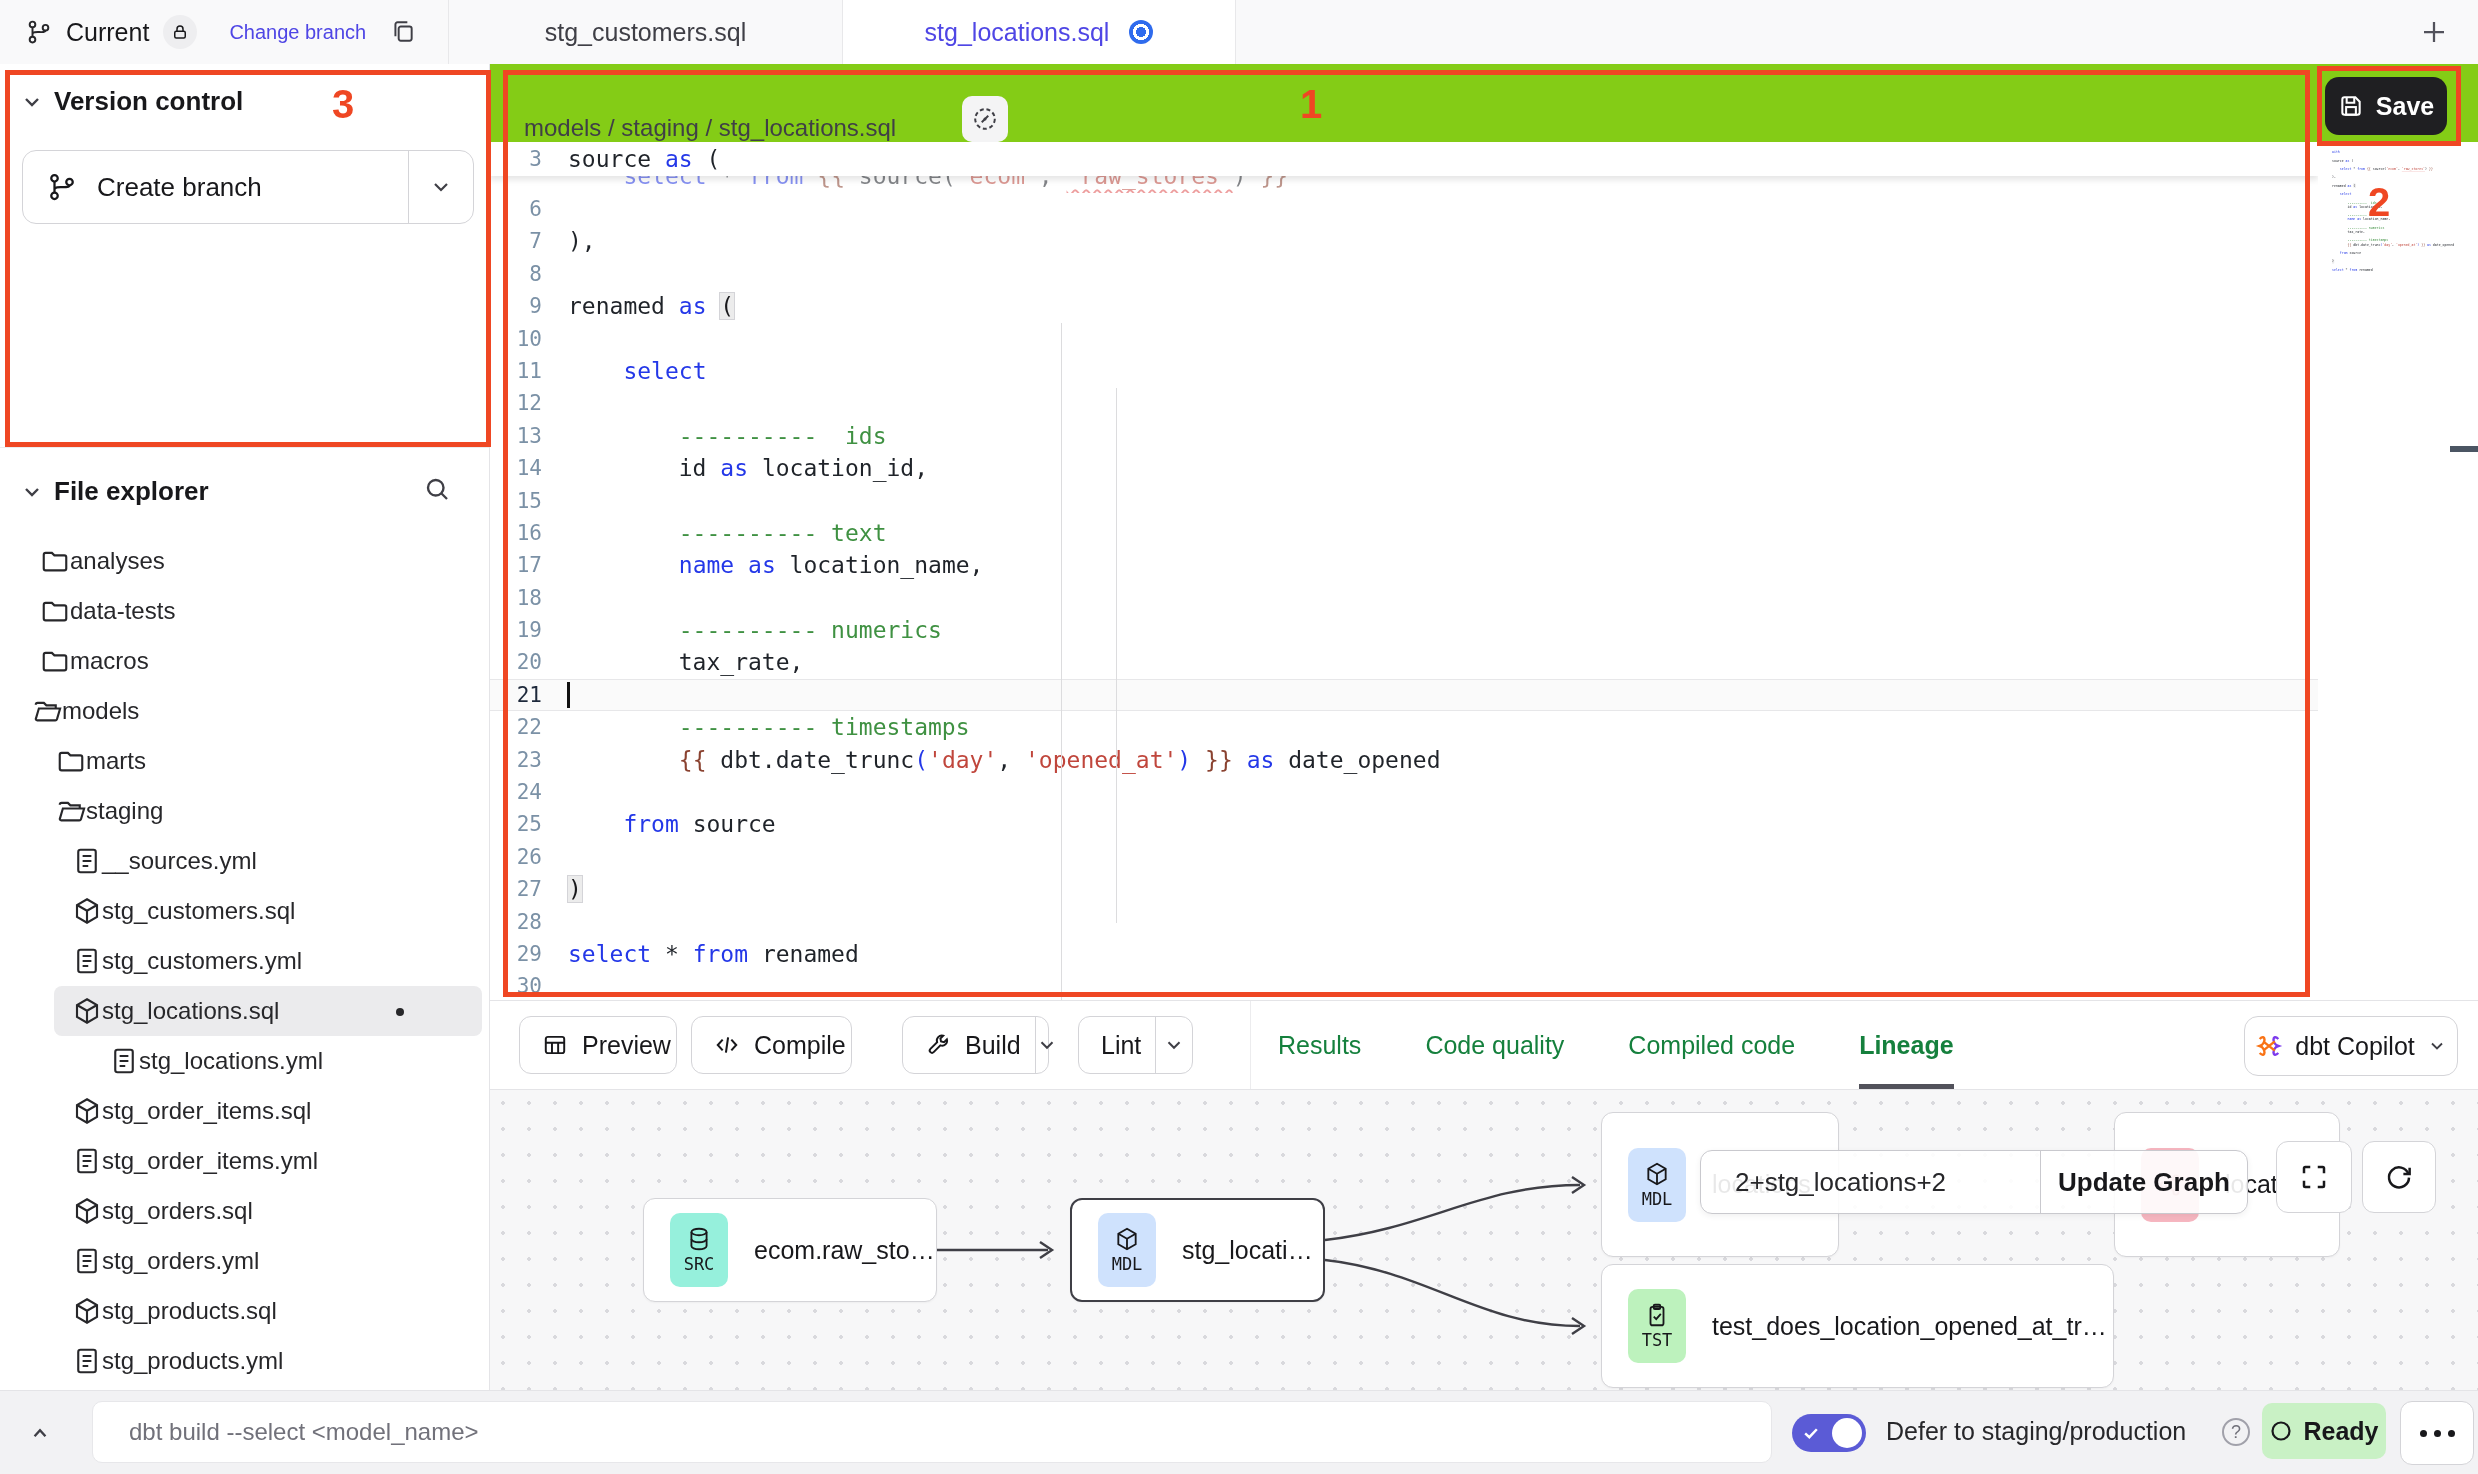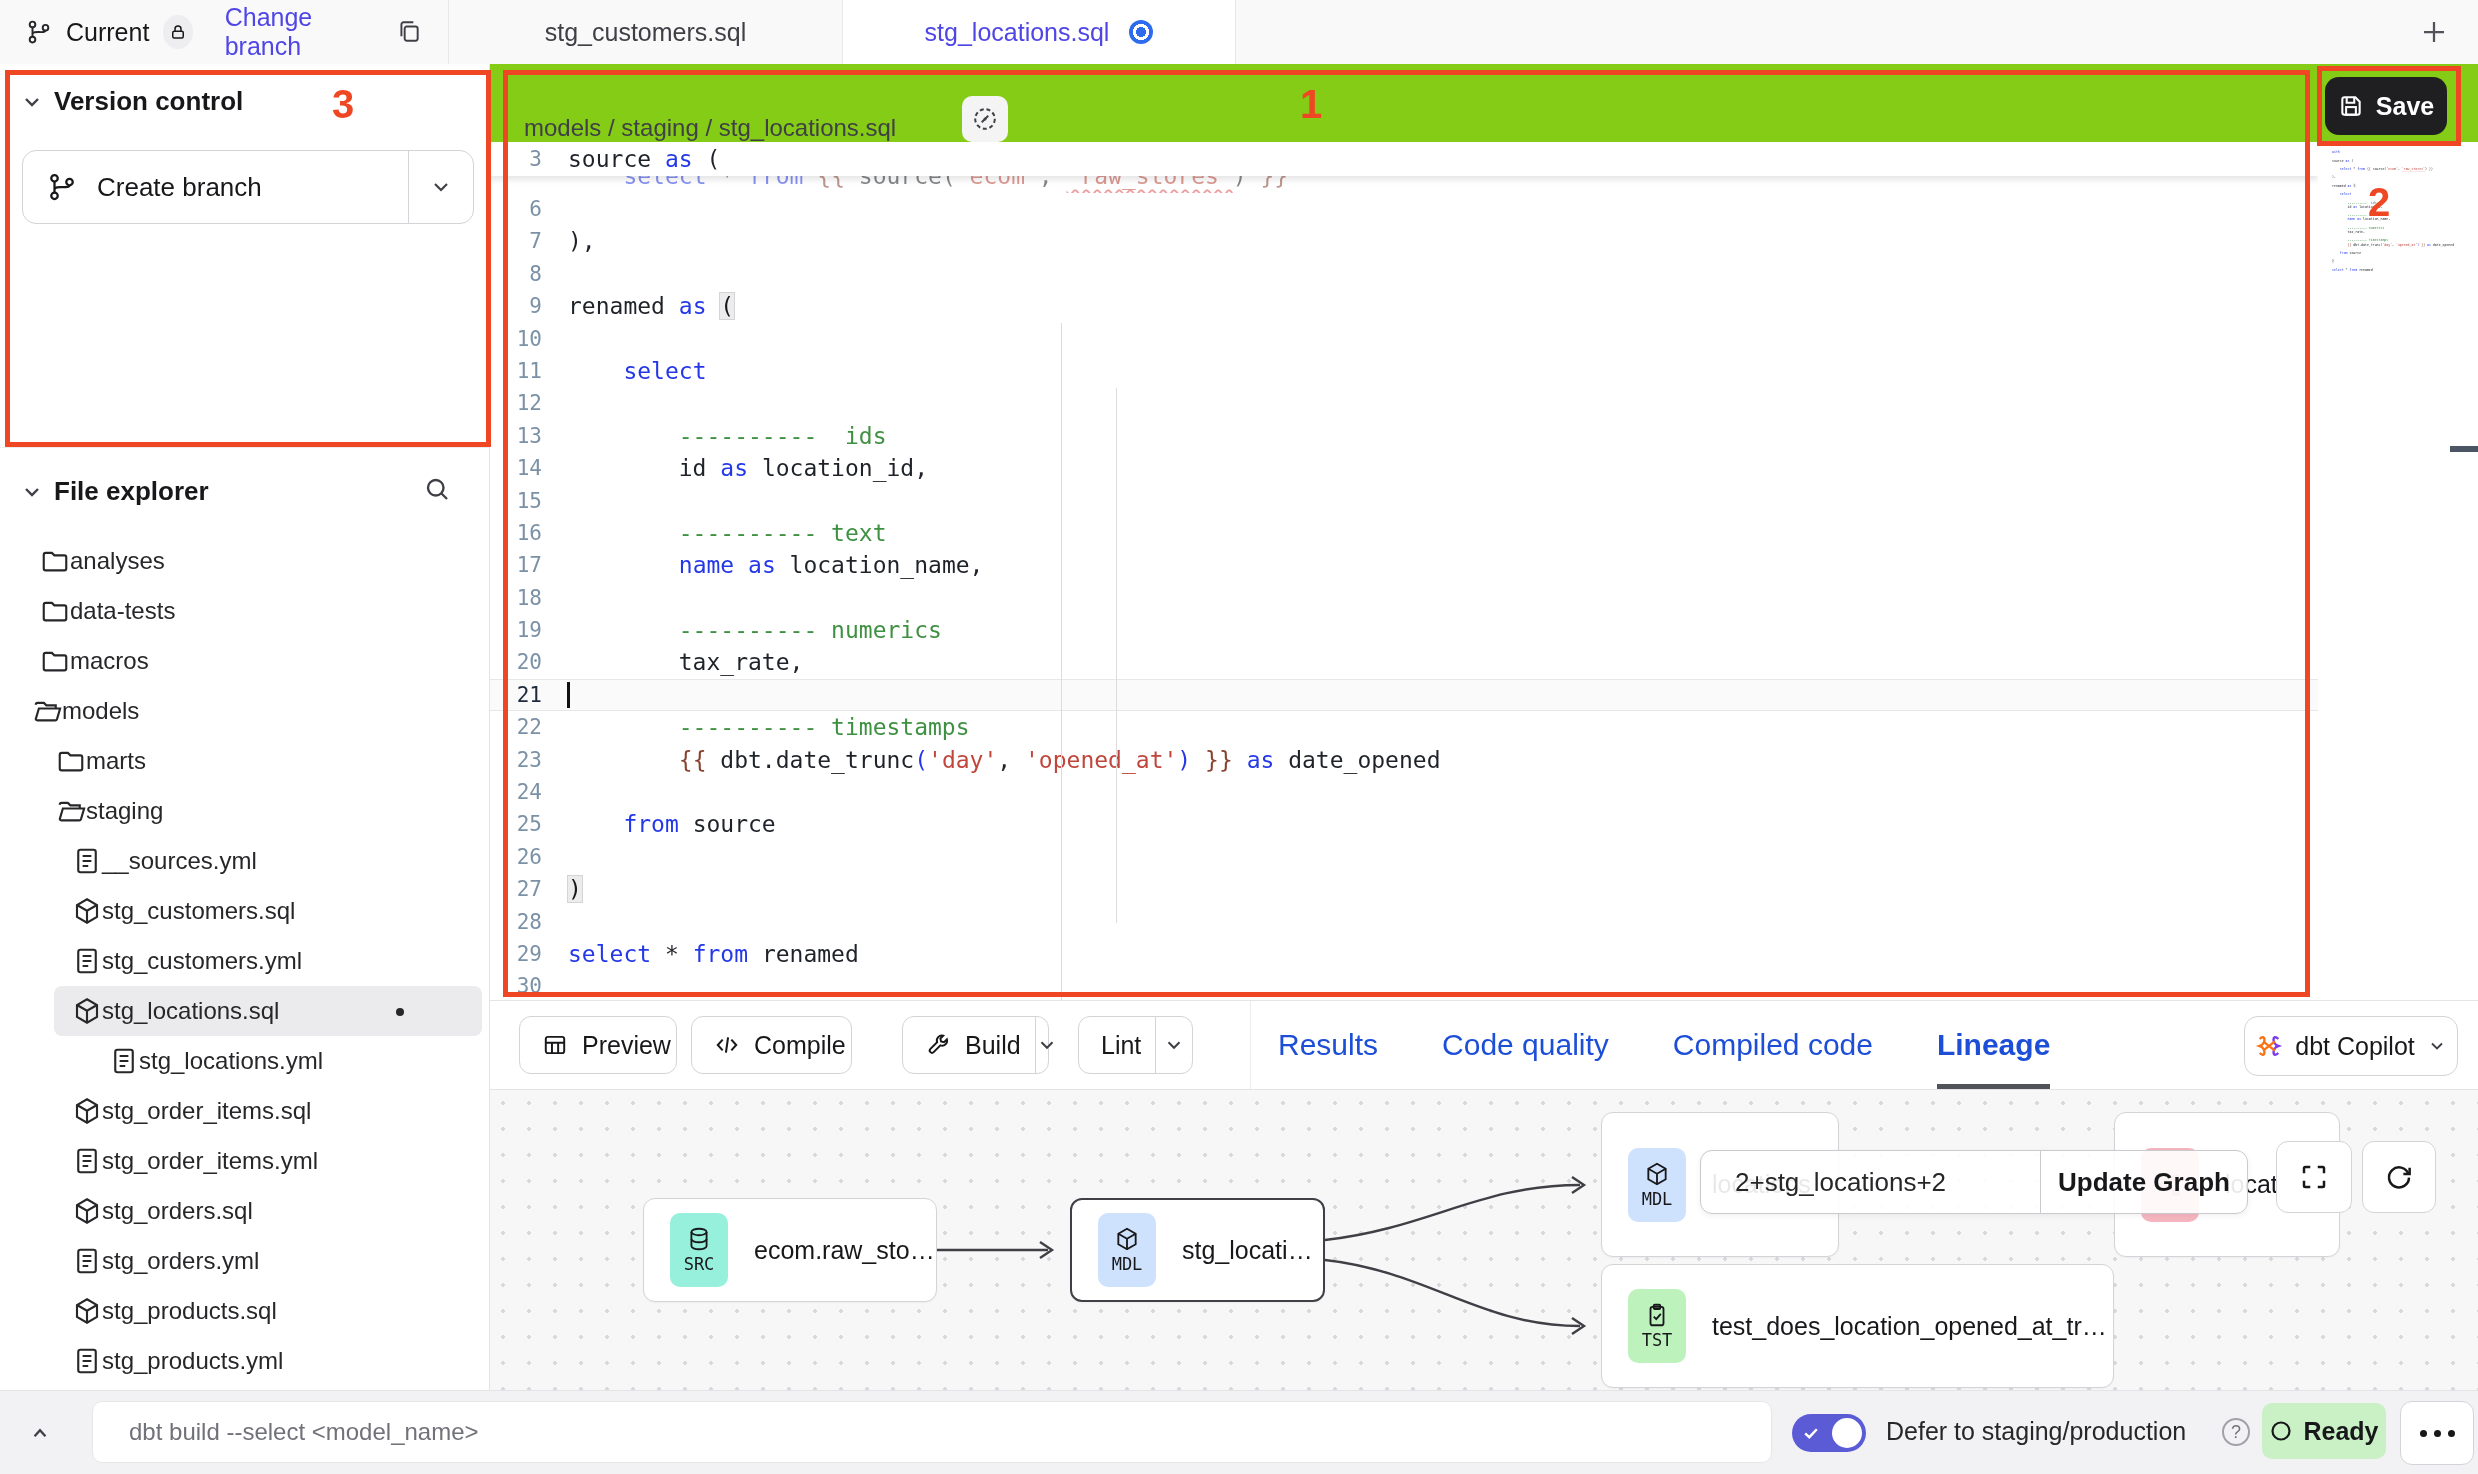--- a/index.html
+++ b/index.html
@@ -5,21 +5,21 @@
   html,body{margin:0;padding:0;background:#e9e9ea;}
   .page{position:relative;width:2478px;height:1474px;background:#ffffff;overflow:hidden;
         font-family:"Liberation Sans",sans-serif;color:#18181b;}
   svg{display:block}
   
   .topbar{position:absolute;left:0;top:0;width:2478px;height:64px;background:#f9f9fa;
           border-bottom:1px solid #e4e4e7;display:flex;align-items:stretch;}
   .branchzone{display:flex;align-items:center;gap:14px;padding:0 26px;width:448px;box-sizing:border-box;}
   .cur-label{font-size:25px;color:#18181b;}
   .lockchip{width:34px;height:34px;border-radius:50%;background:#eeeef0;display:flex;align-items:center;justify-content:center;}
-  .changebranch{font-size:25px;color:#4f46e5;margin-left:18px;cursor:pointer;}
+  .changebranch{font-size:20px;color:#4f46e5;margin-left:18px;cursor:pointer;}
   .copyicon{margin-left:10px;}
   .edtab{width:394px;display:flex;align-items:center;justify-content:center;gap:20px;font-size:25px;
          border-left:1px solid #e8e8ea;box-sizing:border-box;color:#3f3f46;}
   .edtab.active{background:#ffffff;color:#4f46e5;border-right:1px solid #e8e8ea;}
   .dirty-dot{width:24px;height:24px;border-radius:50%;
     background:radial-gradient(circle,#2f6bed 0 5px,#ffffff 5px 8px,#2f6bed 8px);}
   .newtab{position:absolute;right:26px;top:14px;width:36px;height:36px;display:flex;align-items:center;justify-content:center;cursor:pointer;}
   
   .sidebar{position:absolute;left:0;top:64px;width:490px;height:1326px;background:#ffffff;
            border-right:1px solid #e4e4e7;box-sizing:border-box;}
@@ -71,21 +71,21 @@
   .rdash{position:absolute;left:2450px;top:446px;width:28px;height:6px;background:#4b5563;z-index:2;}
   
   .actionrow{position:absolute;left:490px;top:1000px;width:1988px;height:90px;background:#fff;
      border-top:1px solid #e4e4e7;border-bottom:1px solid #e4e4e7;box-sizing:border-box;}
   .abtn{position:absolute;top:15px;height:58px;border:1px solid #d4d4d8;border-radius:12px;background:#fff;
      display:flex;align-items:center;font-size:25px;color:#18181b;box-sizing:border-box;cursor:pointer;}
   .abtn .seg{display:flex;align-items:center;gap:14px;padding:0 22px;height:100%;}
   .abtn .chevseg{width:44px;height:100%;border-left:1px solid #d4d4d8;display:flex;align-items:center;justify-content:center;}
   .vdiv{position:absolute;left:760px;top:0;width:1px;height:88px;background:#ececee;}
   .btabs{position:absolute;left:788px;top:0;height:88px;display:flex;align-items:center;gap:64px;}
-  .btab{font-size:30px;color:#1d4ed8;height:88px;display:flex;align-items:center;position:relative;cursor:pointer;}
+  .btab{font-size:25px;color:#15803d;height:88px;display:flex;align-items:center;position:relative;cursor:pointer;}
   .btab.active{font-weight:600;}
   .btab.active::after{content:'';position:absolute;left:0;right:0;bottom:0;height:5px;background:#52525b;}
   .copilotbtn{position:absolute;left:1754px;top:15px;width:212px;height:58px;border:1px solid #d4d4d8;border-radius:14px;
      background:#fff;display:flex;align-items:center;justify-content:center;gap:12px;font-size:25px;cursor:pointer;}
   
   .canvas{position:absolute;left:490px;top:1090px;width:1988px;height:300px;background:#f7f7f8;
      background-image:radial-gradient(circle,#d9d9dd 2px,transparent 2px);background-size:26px 26px;overflow:hidden;}
   .edges{position:absolute;left:0;top:0;z-index:0;}
   .lnode{position:absolute;background:#fff;border:1px solid #d4d4d8;border-radius:12px;z-index:1;
      display:flex;align-items:center;box-sizing:border-box;box-shadow:0 1px 2px rgba(0,0,0,.04);cursor:pointer;}

